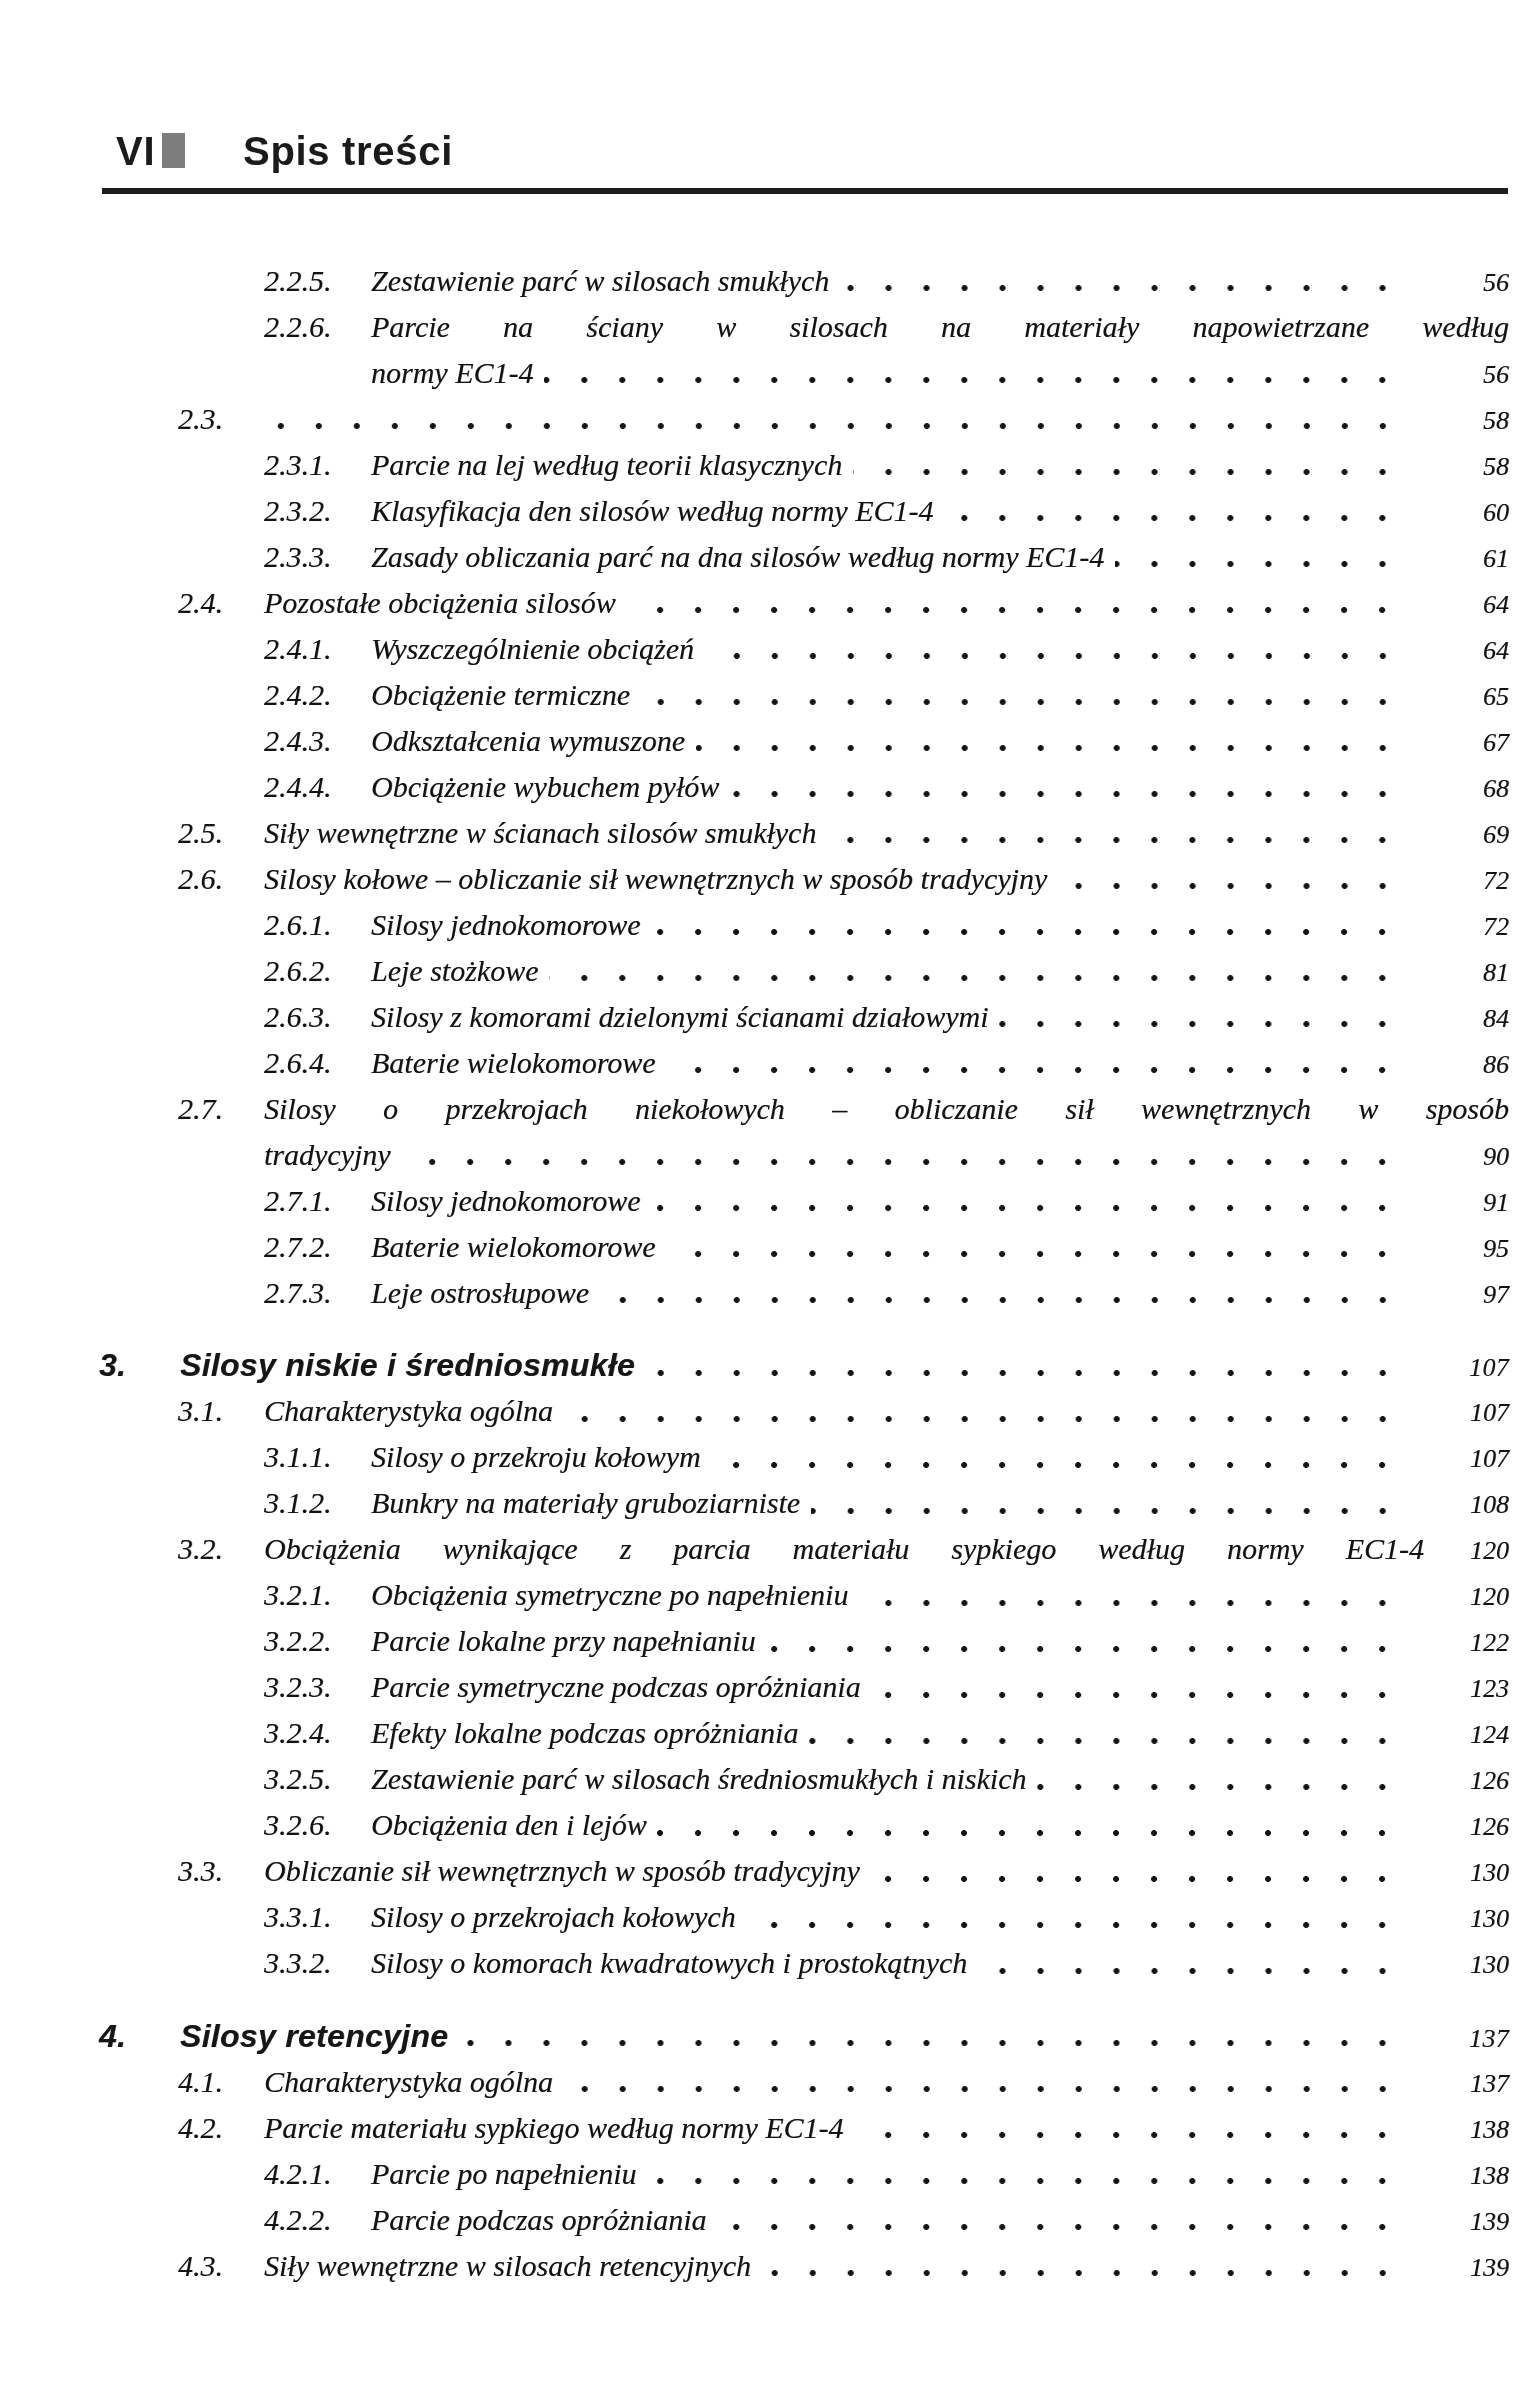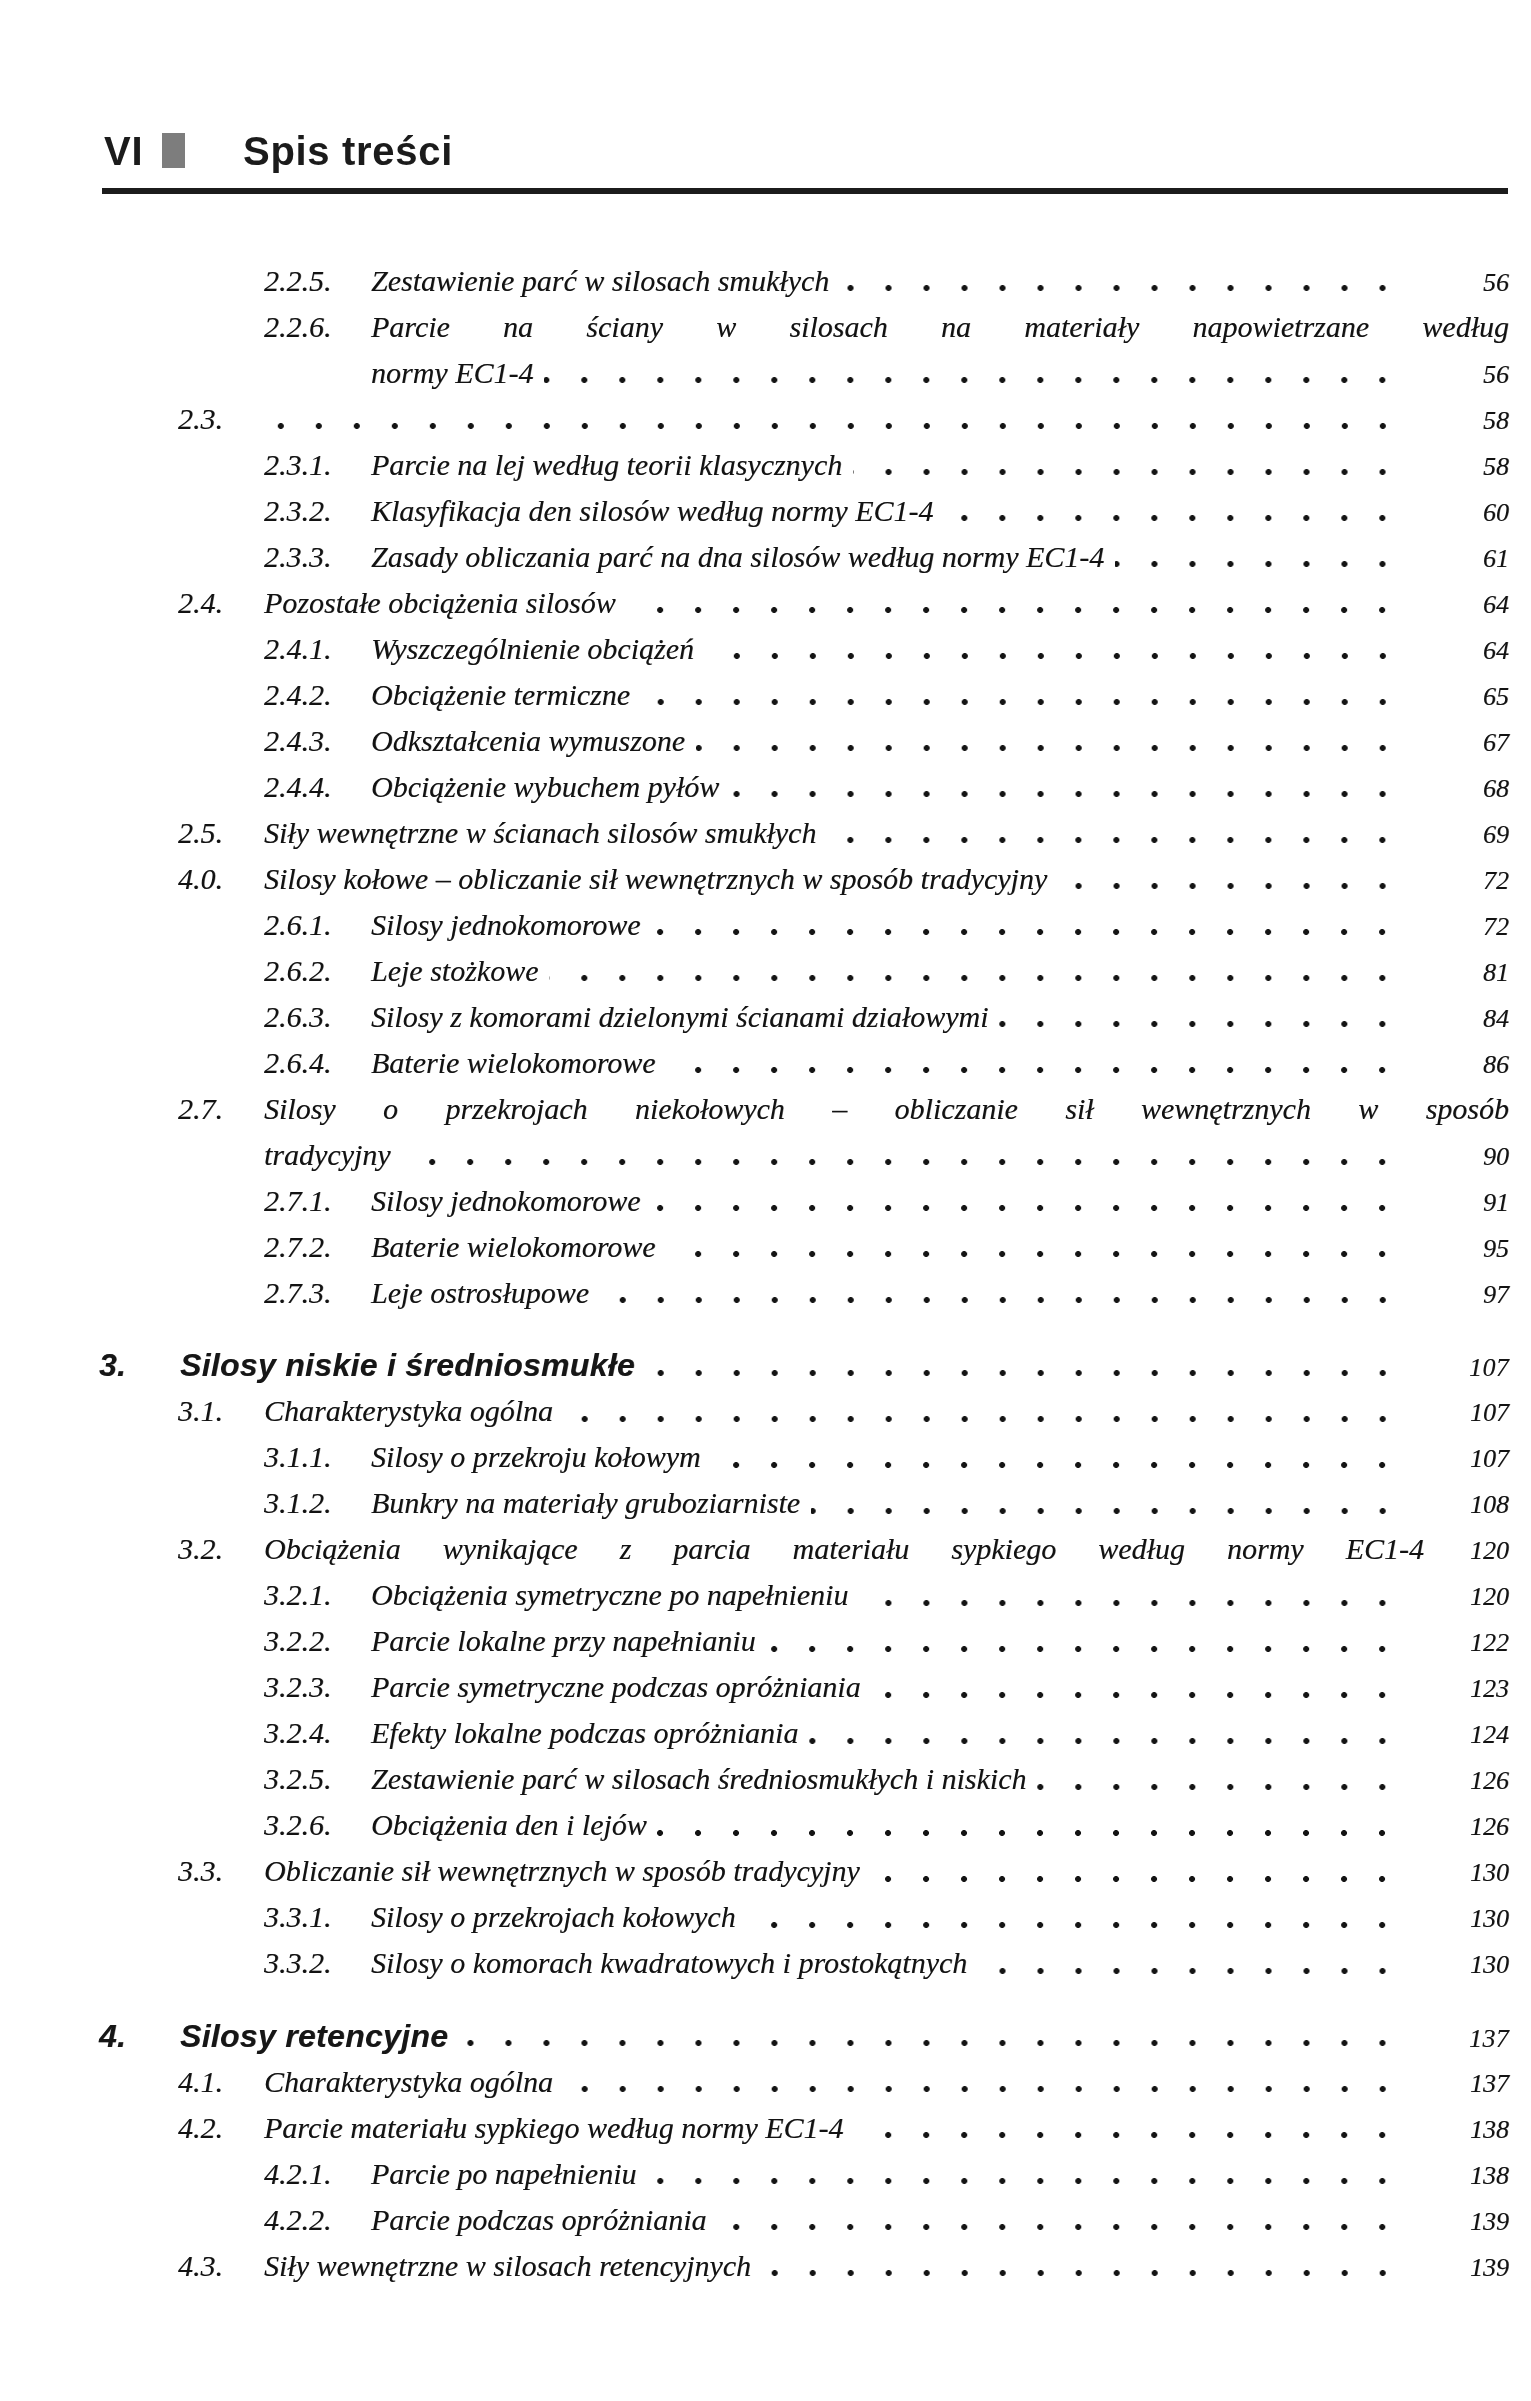--- a/index.html
+++ b/index.html
@@ -21,21 +21,21 @@
     position: absolute;
     top: 133px;
     font-family: "Liberation Sans", "DejaVu Sans", sans-serif;
     font-weight: bold;
     font-size: 40px;
     line-height: 37px;
     color: #1b1b1b;
     letter-spacing: 0.7px;
     white-space: nowrap;
   }
-  .runhead-label { left: 104px; }
+  .runhead-label { left: 116px; }
   .runhead-square {
     position: absolute;
     left: 162px;
     top: 133px;
     width: 23px;
     height: 35px;
     background: #7d7d7d;
   }
   .runhead-title { left: 211px; margin-left: 32px; }
   .head-rule {
@@ -183,21 +183,21 @@
       <span class="leader"></span>
       <span class="pg">68</span>
     </div>
     <div class="row l2">
       <span class="num">2.5.</span>
       <span class="txt">Siły wewnętrzne w ścianach silosów smukłych</span>
       <span class="leader"></span>
       <span class="pg">69</span>
     </div>
     <div class="row l2">
-      <span class="num">4.0.</span>
+      <span class="num">2.6.</span>
       <span class="txt">Silosy kołowe – obliczanie sił wewnętrznych w sposób tradycyjny</span>
       <span class="leader"></span>
       <span class="pg">72</span>
     </div>
     <div class="row l3">
       <span class="num">2.6.1.</span>
       <span class="txt">Silosy jednokomorowe</span>
       <span class="leader"></span>
       <span class="pg">72</span>
     </div>

